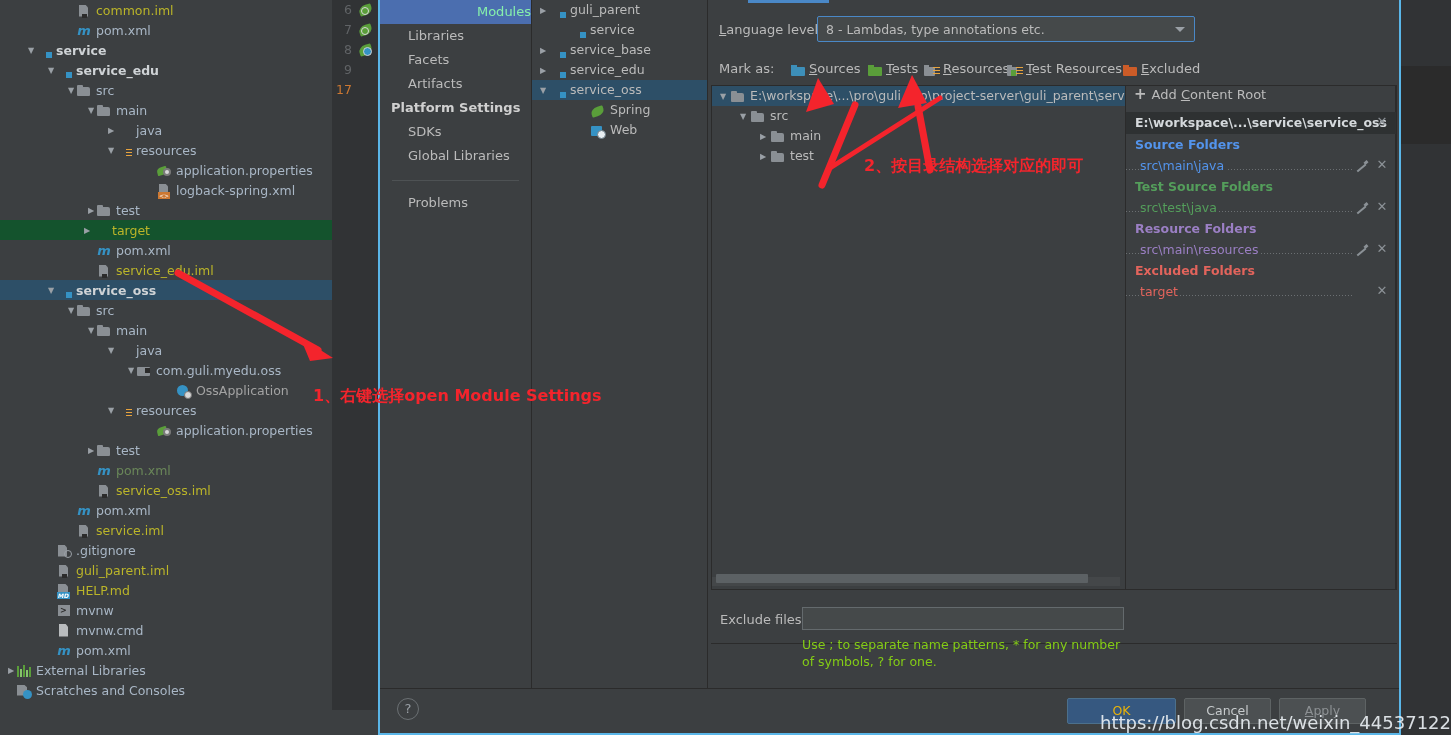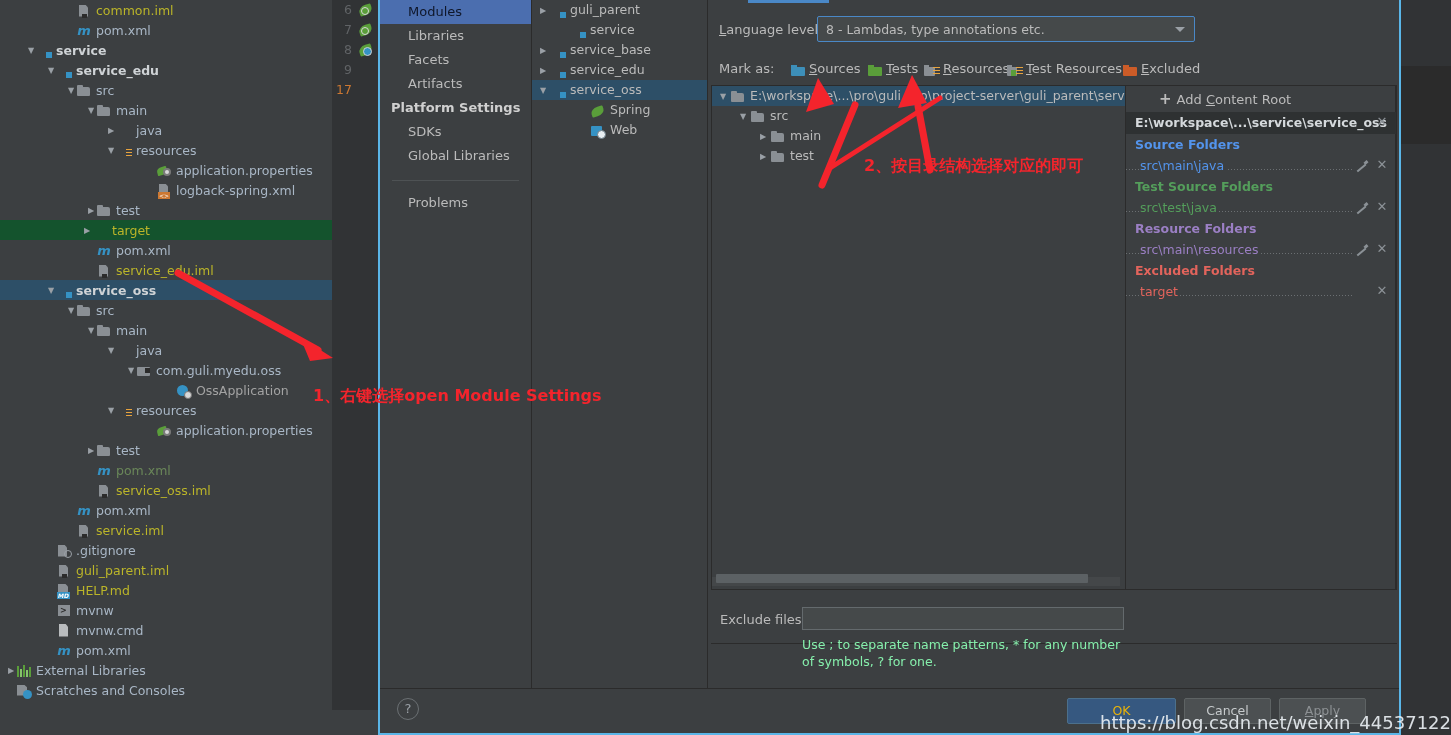--- a/index.html
+++ b/index.html
@@ -124,21 +124,21 @@
 
   
   #cat-list {
     position: absolute; left: 0; top: 0; width: 152px; bottom: 0;
     background: #3c3f41; border-right: 1px solid #2b2b2b;
   }
   .cat {
     height: 24px; line-height: 24px; padding-left: 28px; color: #bbbbbb; font-size: 13px;
     white-space: nowrap;
   }
-  .cat.sel { background: #4b6eaf; color: #0f172a; }
+  .cat.sel { background: #4b6eaf; color: #86efac; text-align: right; }
   .cat.hdr { font-weight: bold; padding-left: 11px; color: #d0d0d0; }
   .cat-sep { height: 1px; background: #4e5254; margin: 12px 12px 10px 12px; }
 
   
   #mod-tree {
     position: absolute; left: 152px; top: 0; width: 176px; bottom: 0;
     background: #3c3f41; border-right: 1px solid #2b2b2b;
   }
   .mrow { height: 20px; line-height: 20px; white-space: nowrap; color: #bbbbbb; font-size: 12.5px; }
   .mrow.sel { background: #2d4f67; }
@@ -191,21 +191,21 @@
   
   #cr-area { position: absolute; left: 1px; top: 85px; right: 2px; bottom: 98px; border: 1px solid #2b2b2b; display: flex; }
   #cr-tree { width: 414px; position: relative; background: #3c3f41; border-right: 1px solid #2b2b2b; overflow: hidden; }
   .crrow { height: 20px; line-height: 20px; white-space: nowrap; color: #bbbbbb; font-size: 12.5px; }
   .crrow.sel { background: #2d4f67; }
   .crrow .arr { display:inline-block; width:14px; text-align:center; color:#9aa0a6; font-size:8px; vertical-align:middle; }
   #cr-hscroll { position:absolute; left:4px; bottom: 3px; width: 372px; height: 9px; background: #5c6164; border-radius:1px; }
   #cr-hscroll-track { position:absolute; left:0px; bottom:3px; width: 408px; height:9px; background:#444749; }
 
   #cr-side { flex: 1; position: relative; background: #3c3f41; overflow: hidden; }
-  #add-cr { height: 26px; line-height: 26px; color: #bbbbbb; font-size: 13px; padding-left: 8px; white-space: nowrap; margin-left: 25px; }
+  #add-cr { height: 26px; line-height: 16px; color: #bbbbbb; font-size: 13px; padding-left: 8px; white-space: nowrap; }
   #add-cr .plus { color: #bbbbbb; font-weight: bold; font-size: 15px; margin-right: 5px; }
   #add-cr u { text-decoration: underline; }
   .cr-head { height: 22px; line-height: 22px; background: #2e3132; color: #d5d9dc; font-weight: bold;
      font-size: 12.5px; padding-left: 9px; position: relative; white-space: nowrap; }
   .grp-title { font-weight: bold; font-size: 12.5px; padding-left: 9px; height: 21px; line-height: 21px; }
   .grp-title.src { color: #5394ec; }
   .grp-title.test { color: #549e5b; }
   .grp-title.res { color: #9b7fc4; }
   .grp-title.exc { color: #e2645c; }
   .grp-item { height: 21px; line-height: 21px; padding-left: 14px; font-size: 12.5px; position: relative; white-space: nowrap; }
@@ -224,21 +224,21 @@
      background:#8b9196; transform: rotate(-40deg); }
   .pen-btn::after { content:""; position:absolute; left:9px; top:2px; width:4px; height:3px;
      background:#8b9196; transform: rotate(-40deg); }
   #side-vline { position: absolute; right: 0; top: 0; bottom: 0; width: 1px; background: #2b2b2b; }
 
   
   #exc-row { position: absolute; left: 1px; bottom: 44px; right: 2px; height: 54px; }
   #exc-label { position: absolute; left: 9px; top: 22px; color: #bbbbbb; font-size: 13px; }
   #exc-input { position: absolute; left: 91px; top: 17px; width: 322px; height: 23px;
      background: #45494a; border: 1px solid #646a6d; }
-  #exc-hint { position: absolute; left: 91px; top: 46px; width: 330px; color: #86efac; font-size: 12.5px; line-height: 17px; }
+  #exc-hint { position: absolute; left: 91px; top: 46px; width: 330px; color: #84cc16; font-size: 12.5px; line-height: 17px; }
   #exc-sep { position:absolute; left:1px; right:2px; bottom: 44px; height:1px; background:#2b2b2b; }
 
   
   #dlg-footer { position: absolute; left: 0; right: 0; bottom: 0; height: 45px; background: #3c3f41;
      border-top: 1px solid #2b2b2b; }
   #help-btn { position: absolute; left: 17px; top: 9px; width: 22px; height: 22px; border-radius: 50%;
      border: 1px solid #6b7073; color: #9aa0a6; text-align: center; line-height: 20px; font-size: 13px; }
   .dbtn { position: absolute; top: 9px; height: 26px; line-height: 24px; text-align: center;
      border-radius: 2px; font-size: 12.5px; }
   #btn-ok { right: 223px; width: 109px; background: #365880; border: 1px solid #4c708c; color: #eab308; }

